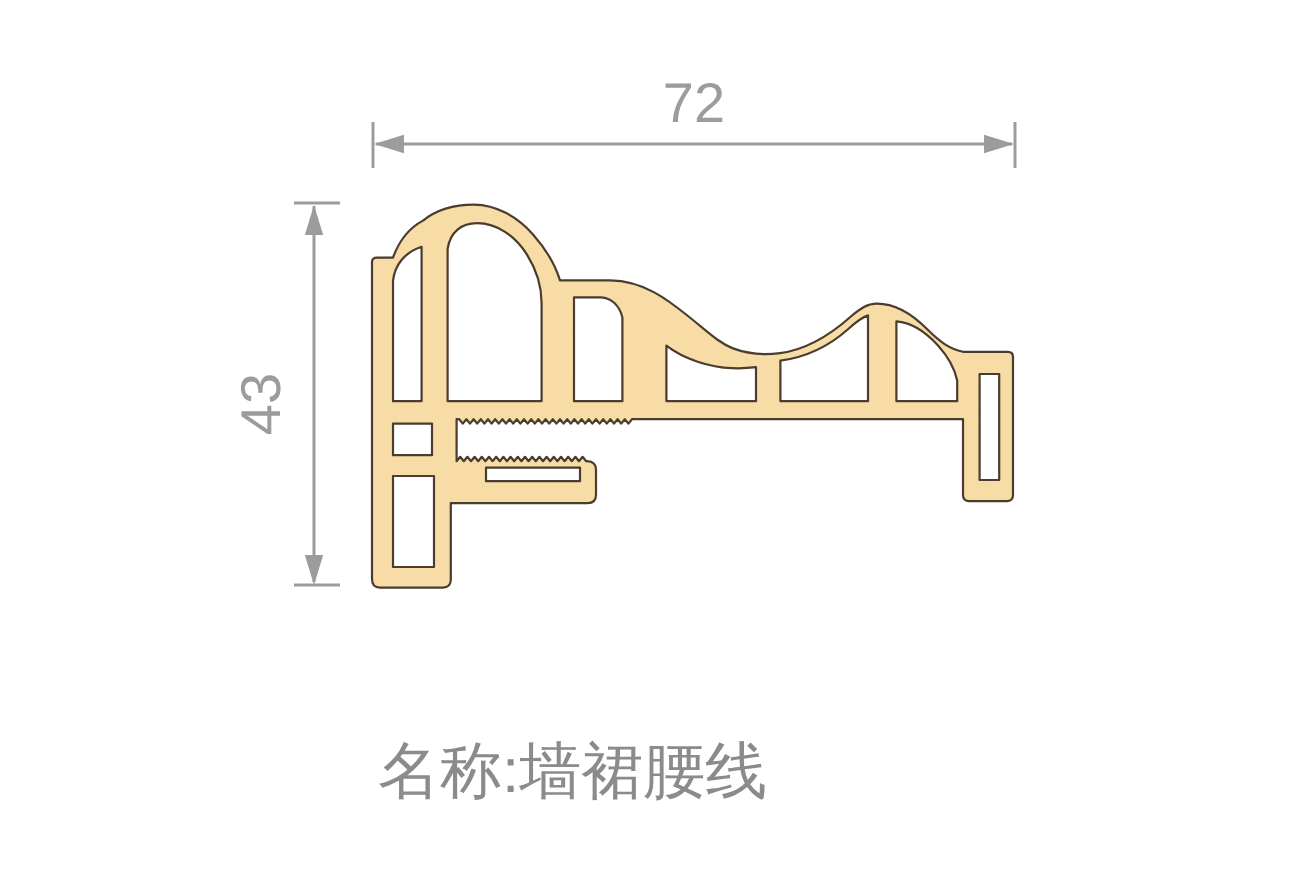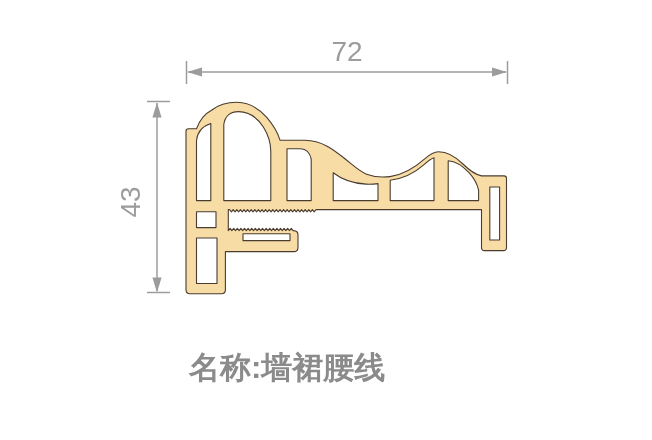--- a/index.html
+++ b/index.html
@@ -39,21 +39,21 @@
   }
   .caption {
     position: absolute;
     left: 189px;
     color: var(--text-gray, #8b8b8b);
     font-size: 31px;
     line-height: 1.0;
     white-space: nowrap;
   }
   .caption.model { top: 329px; }
-  .caption.name  { top: 352px; font-weight: bold; }
+  .caption.name  { top: 370px; }
 </style>
 </head>
 <body>
 
 <div id="stage">
 
   <svg width="652" height="440" viewBox="0 0 652 440">
 
     <g>
       <path class="profile-shape" d="

